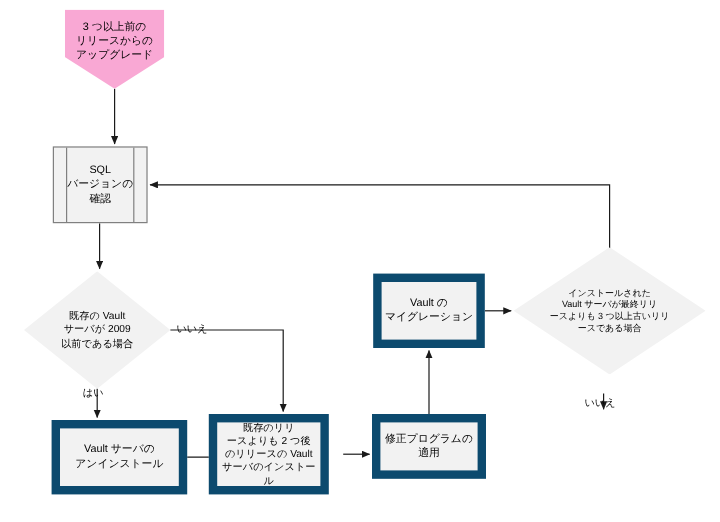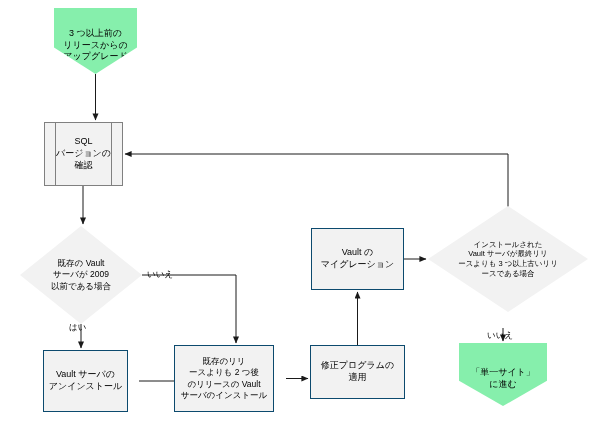--- a/index.html
+++ b/index.html
@@ -31,43 +31,43 @@
     align-items: center;
     justify-content: center;
     text-align: center;
     color: #000000;
     line-height: 1.30;
     white-space: pre-line;
   }
   
   .rect {
     background: #f2f2f2;
-    border: 1px solid #0c4a6e;
+    border: 7px solid #0c4a6e;
   }
   
   .predef {
     background: #f2f2f2;
     border: 1px solid #808080;
   }
   .predef .bar {
     position: absolute;
     top: 0;
     bottom: 0;
     width: 1px;
     background: #808080;
   }
   .predef .bar.left  { left: 10px; }
   .predef .bar.right { right: 10px; }
   .predef .ptext { position: relative; z-index: 2; }
   
   .pentagon {
-    background: #86efac;
+    background: #f9a8d4;
     -webkit-clip-path: polygon(0% 0%, 100% 0%, 100% 60%, 50% 100%, 0% 60%);
     clip-path: polygon(0% 0%, 100% 0%, 100% 60%, 50% 100%, 0% 60%);
-    align-items: center;
+    align-items: flex-start;
   }
   .pentagon .ptext {
     width: 100%;
     padding-top: 9px;
   }
   
   .diamond {
     background: #f2f2f2;
     -webkit-clip-path: polygon(50% 0%, 100% 50%, 50% 100%, 0% 50%);
     clip-path: polygon(50% 0%, 100% 50%, 50% 100%, 0% 50%);
@@ -130,21 +130,21 @@
 バージョンの
 確認</span>
   </div>
 
   <div class="node diamond" style="left:20px; top:226px; width:122px; height:98px; font-size:8.5px;">
     <span class="ptext">既存の Vault
 サーバが 2009
 以前である場合</span>
   </div>
 
-  <div class="node rect" style="left:43px; top:350px; width:85px; height:62px; font-size:9px;">
+  <div class="node rect" style="left:43px; top:350px; width:113px; height:62px; font-size:9px;">
     <span class="ptext">Vault サーバの
 アンインストール</span>
   </div>
 
   <div class="node rect" style="left:174px; top:345px; width:100px; height:67px; font-size:8.5px;">
     <span class="ptext">既存のリリ
 ースよりも 2 つ後
 のリリースの Vault
 サーバのインストール</span>
   </div>
@@ -159,24 +159,20 @@
 マイグレーション</span>
   </div>
 
   <div class="node diamond" style="left:428px; top:206px; width:160px; height:106px; font-size:7.5px;">
     <span class="ptext">インストールされた
 Vault サーバが最終リリ
 ースよりも 3 つ以上古いリリ
 ースである場合</span>
   </div>
 
-  <div class="node pentagon" style="left:459px; top:343px; width:88px; height:63px; font-size:9px;">
-    <span class="ptext">「単一サイト」
-に進む</span>
-  </div>
 
   <span class="edge-label" style="left:147px; top:269px; font-size:8.5px;">いいえ</span>
 
   <span class="edge-label" style="left:69px; top:322px; font-size:8.5px;">はい</span>
 
   <span class="edge-label" style="left:487px; top:330px; font-size:8.5px;">いいえ</span>
 
 </div>
 
 </body></html>

